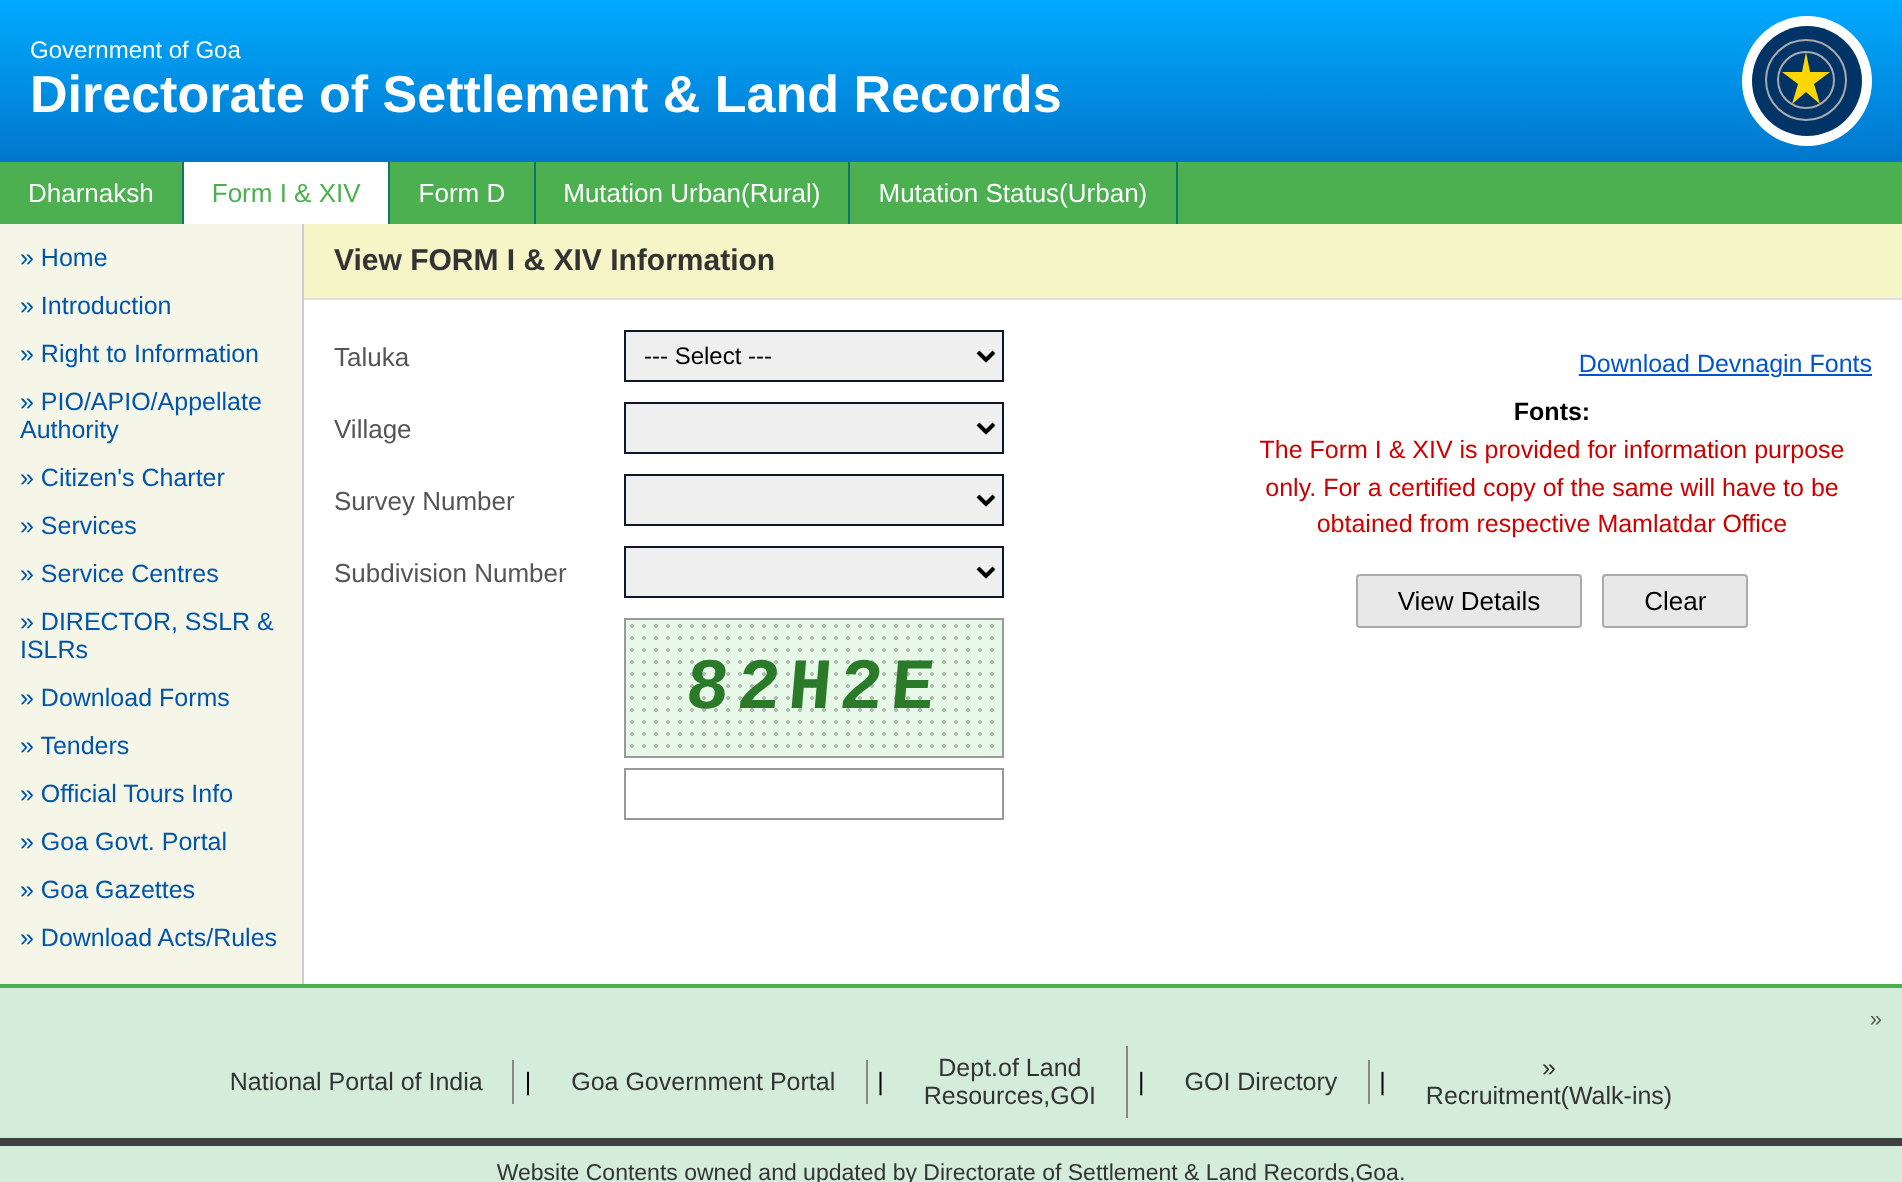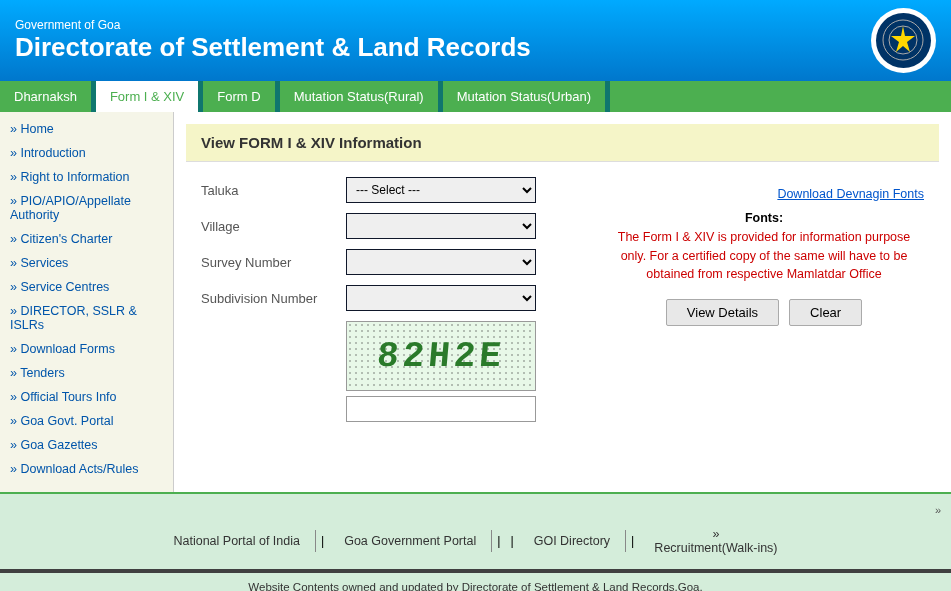--- a/index.html
+++ b/index.html
@@ -36,51 +36,51 @@
       background: #4caf50;
       padding: 0;
       display: flex;
       align-items: center;
     }
     .top-nav a {
       color: #fff;
       text-decoration: none;
       padding: 8px 14px;
       font-size: 13px;
-      border-right: 5px solid #0f766e;
+      border-right: 1px solid #0f766e;
       display: inline-block;
     }
     .top-nav a.active { background: #fff; color: #4caf50; }
 
     
     .main-layout {
       display: flex;
       min-height: 380px;
     }
 
     
     .sidebar {
-      width: 174px;
+      width: 152px;
       background: #f5f5e8;
       border-right: 1px solid #ccc;
       padding: 5px 0;
       flex-shrink: 0;
     }
     .sidebar a {
       display: block;
       color: #0055aa;
       text-decoration: none;
       padding: 5px 10px;
       font-size: 12.5px;
     }
 
     
     .content {
       flex: 1;
-      padding: 12px;
+      padding: 0;
     }
 
     .page-title-bar {
       background: #f5f5c8;
       border-bottom: 1px solid #ddd;
       padding: 10px 15px;
       font-size: 15px;
       font-weight: bold;
       color: #333;
     }
@@ -240,21 +240,21 @@
         <polygon points="22,8 24,18 34,18 26,24 29,34 22,28 15,34 18,24 10,18 20,18" fill="#ffd700"></polygon>
       </svg>
     </div>
   </div>
 </div>
 
 <div class="top-nav">
   <a href="#">Dharnaksh</a>
   <a href="#" class="active">Form I &amp; XIV</a>
   <a href="#">Form D</a>
-  <a href="#">Mutation Status(Rural)</a>
+  <a href="#">Mutation Urban(Rural)</a>
   <a href="#">Mutation Status(Urban)</a>
 </div>
 
 <div class="main-layout">
 
   <div class="sidebar">
     <a href="#">» Home</a>
     <a href="#">» Introduction</a>
     <a href="#">» Right to Information</a>
     <a href="#">» PIO/APIO/Appellate Authority</a>
@@ -333,20 +333,21 @@
   </div>
 </div>
 
 <div class="footer">
   <div style="text-align:right; font-size:11px; color:#555; padding-right:10px; padding-bottom:2px;">»</div>
   <div class="footer-links">
     <a href="#">National Portal of India</a>
     <span style="padding: 4px 5px; font-size:12.5px;">|</span>
     <a href="#">Goa Government Portal</a>
     <span style="padding: 4px 5px; font-size:12.5px;">|</span>
+    <a href="#" style="text-align:center;">Dept.of Land<br>Resources,GOI</a>
     <span style="padding: 4px 5px; font-size:12.5px;">|</span>
     <a href="#">GOI Directory</a>
     <span style="padding: 4px 5px; font-size:12.5px;">|</span>
     <a href="#" style="text-align:center;">»<br>Recruitment(Walk-ins)</a>
   </div>
   <div class="footer-center">
     <div>Website Contents owned and updated by Directorate of Settlement &amp; Land Records,Goa.</div>
 
   </div>
 </div>

